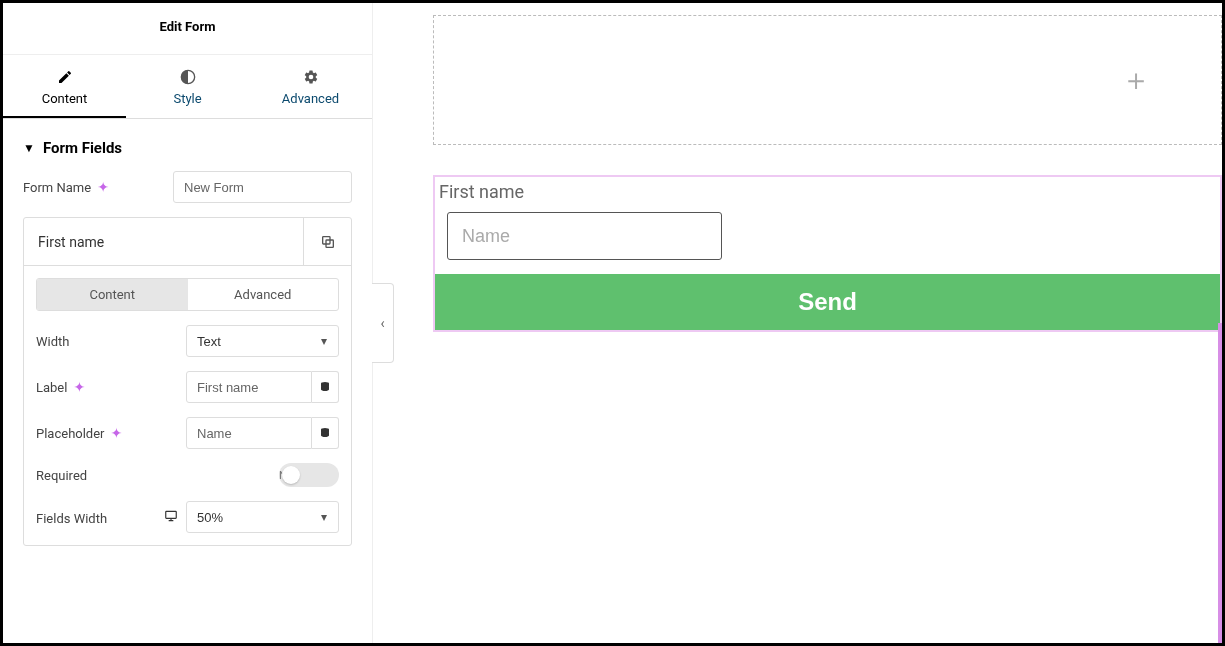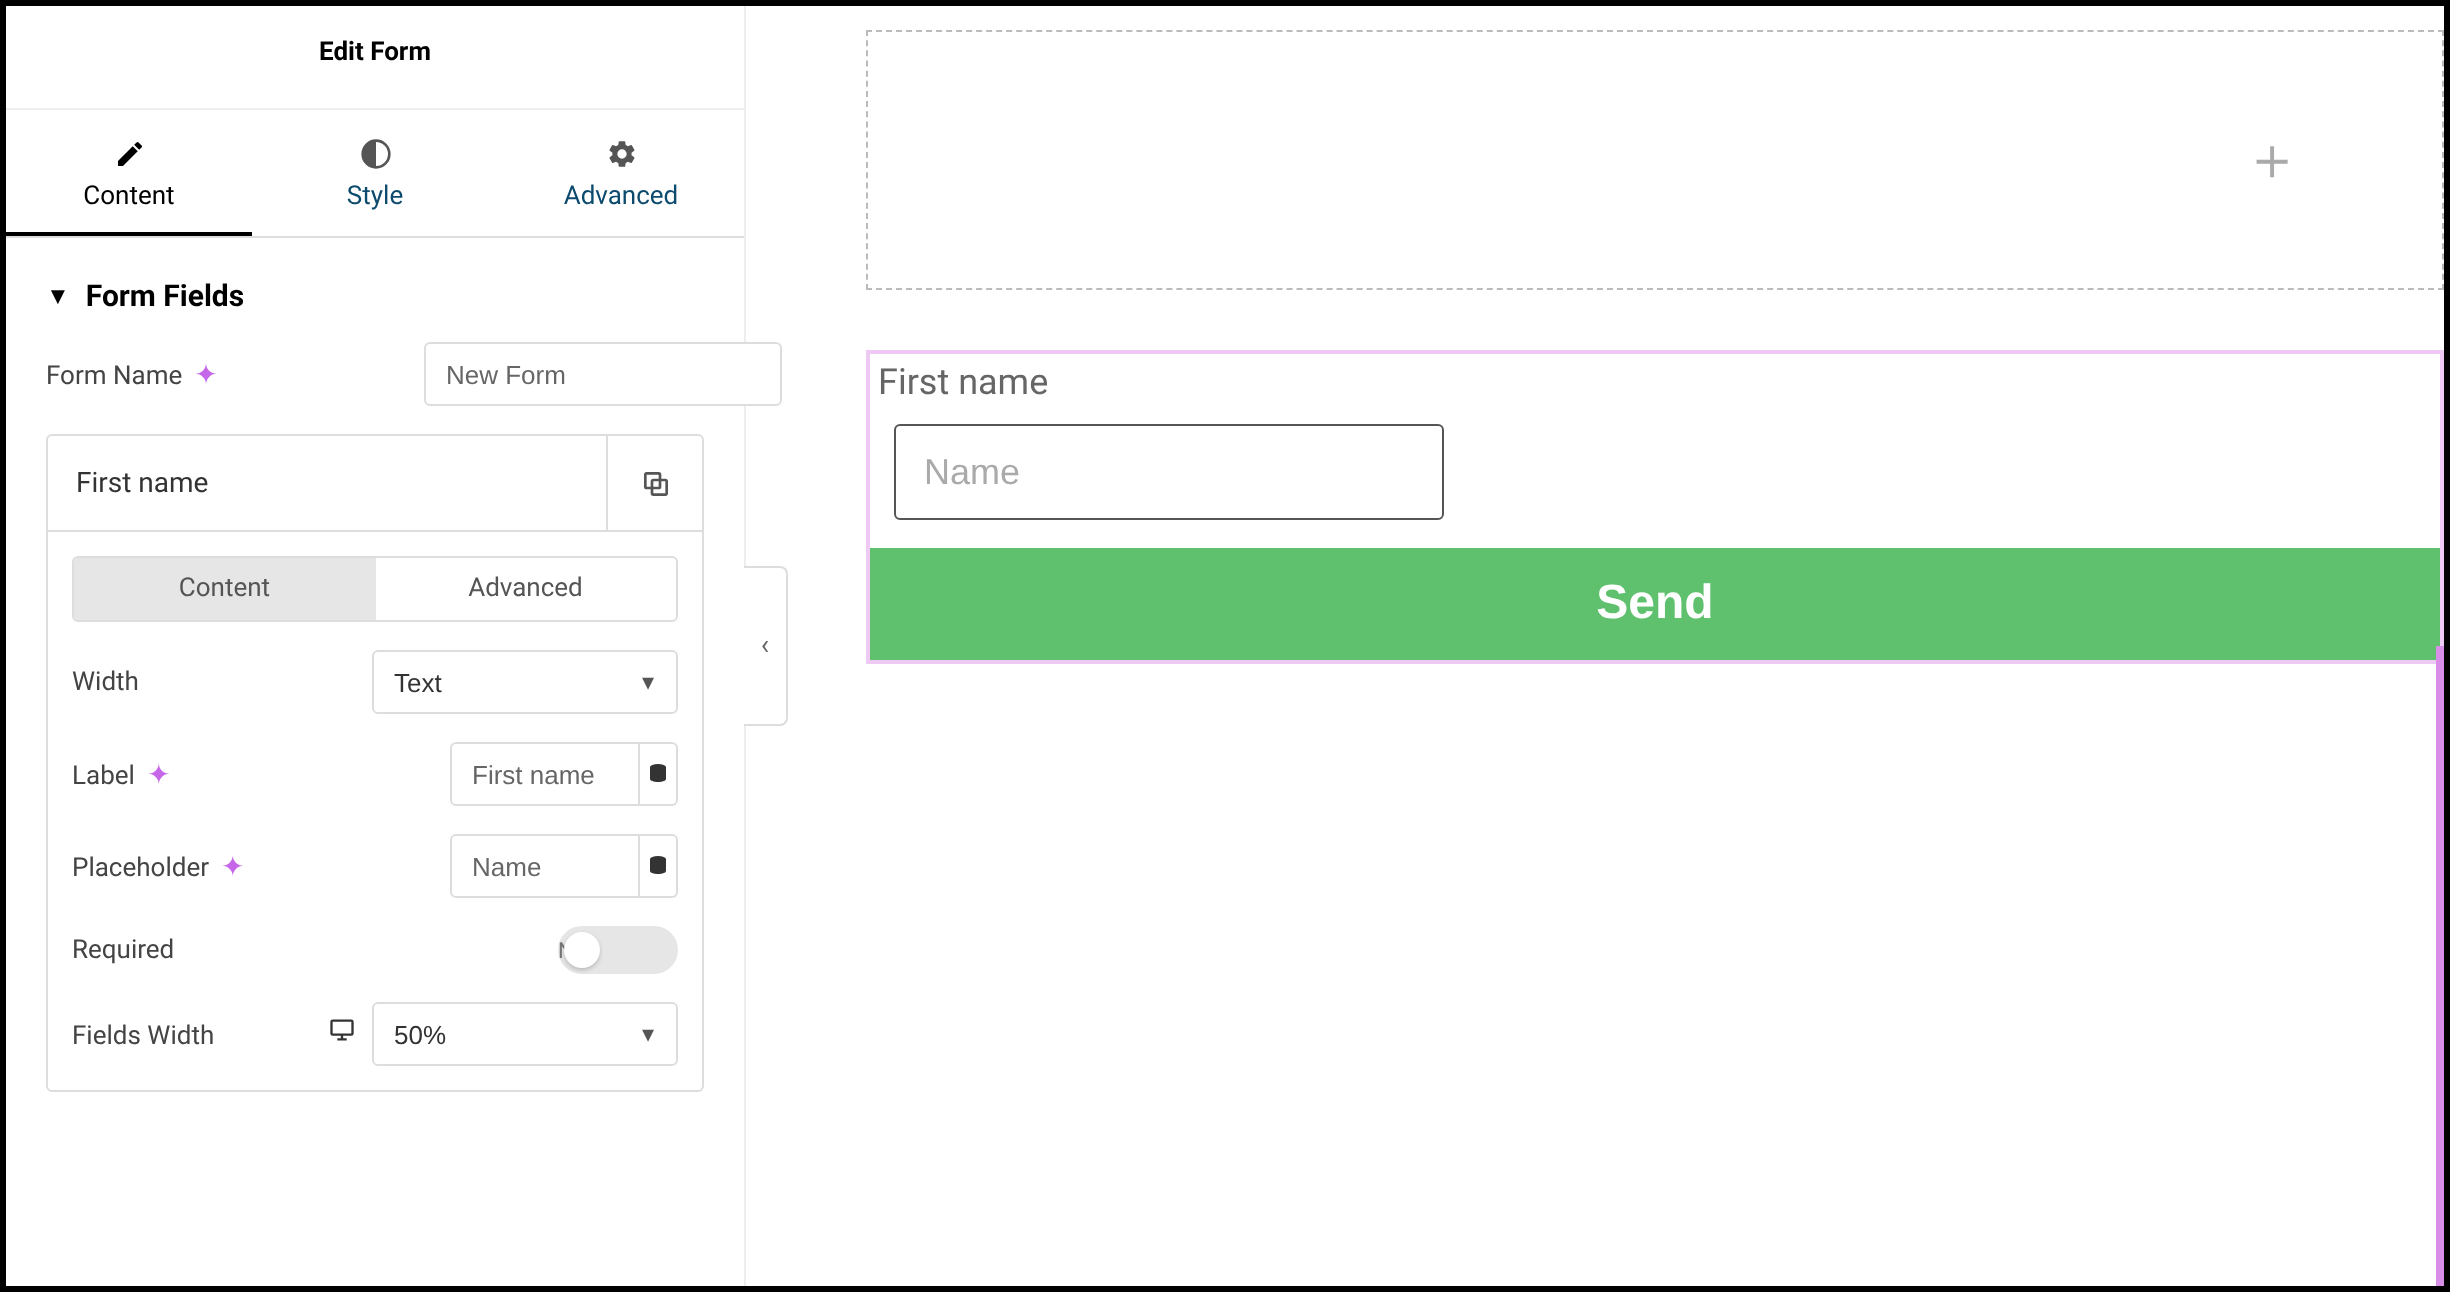--- a/index.html
+++ b/index.html
@@ -17,21 +17,21 @@
 
   .section-header { display: flex; align-items: center; gap: 8px; padding: 20px 20px 14px; font-weight: 700; font-size: 15px; cursor: pointer; }
   .caret { font-size: 12px; }
 
   .panel-body { padding: 0 20px 20px; }
 
   .row { display: flex; align-items: center; margin-bottom: 14px; }
   .row-label { flex: 0 0 150px; font-size: 13px; color: #444; display: flex; align-items: flex-end; gap: 6px; }
   .row-control { flex: 1; }
 
-  .text-input { width: 100%; height: 32px; border: 1px solid #ddd; border-radius: 3px; padding: 0 10px; font-size: 13px; color: #666; margin-left: 39px; }
+  .text-input { width: 100%; height: 32px; border: 1px solid #ddd; border-radius: 3px; padding: 0 10px; font-size: 13px; color: #666; }
   .input-group { display: flex; }
   .input-group .text-input { border-radius: 3px 0 0 3px; }
   .addon { width: 34px; height: 32px; border: 1px solid #ddd; border-left: 0; border-radius: 0 3px 3px 0; display: flex; align-items: center; justify-content: center; cursor: pointer; }
 
   .select { width: 100%; height: 32px; border: 1px solid #ddd; border-radius: 3px; padding: 0 10px; font-size: 13px; color: #333; appearance: none; background: #fff; position: relative; cursor: pointer; }
   .select-wrap { position: relative; }
   .select-wrap::after { content: "▾"; position: absolute; right: 12px; top: 50%; transform: translateY(-50%); font-size: 12px; color: #555; pointer-events: none; }
 
   .field-item { border: 1px solid #ddd; border-radius: 3px; margin-bottom: 14px; }
   .field-header { display: flex; align-items: center; justify-content: space-between; height: 48px; border-bottom: 1px solid #ddd; }

